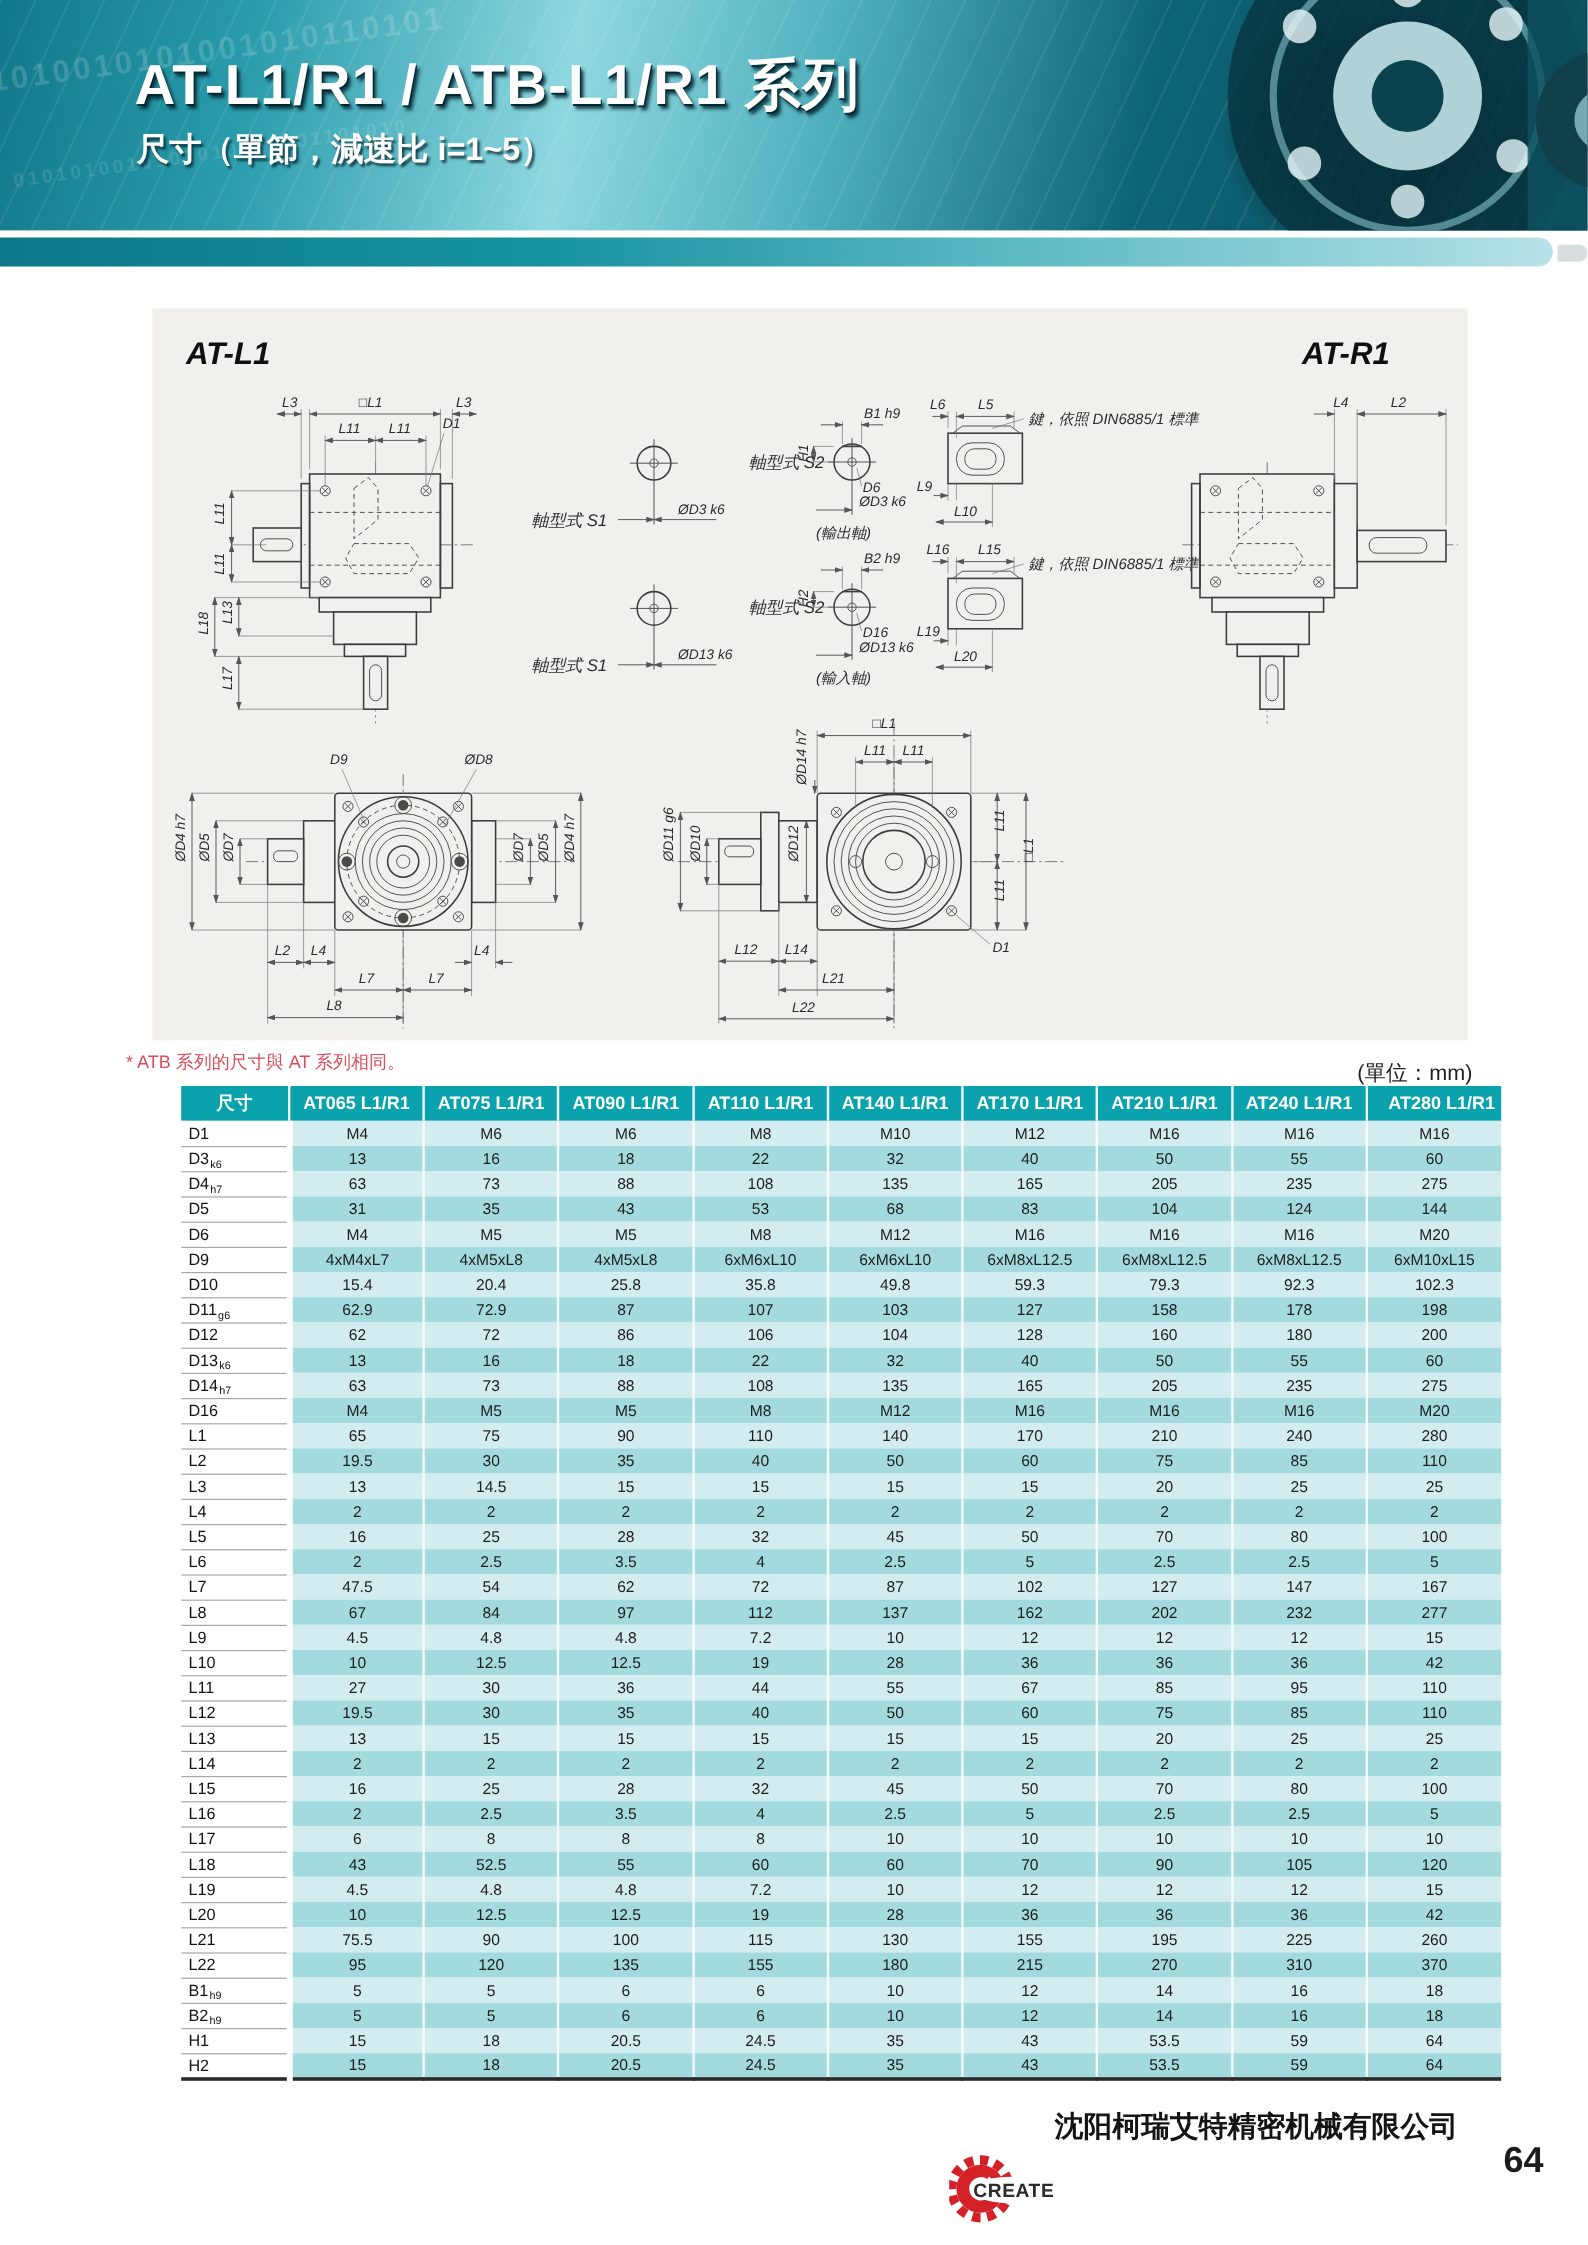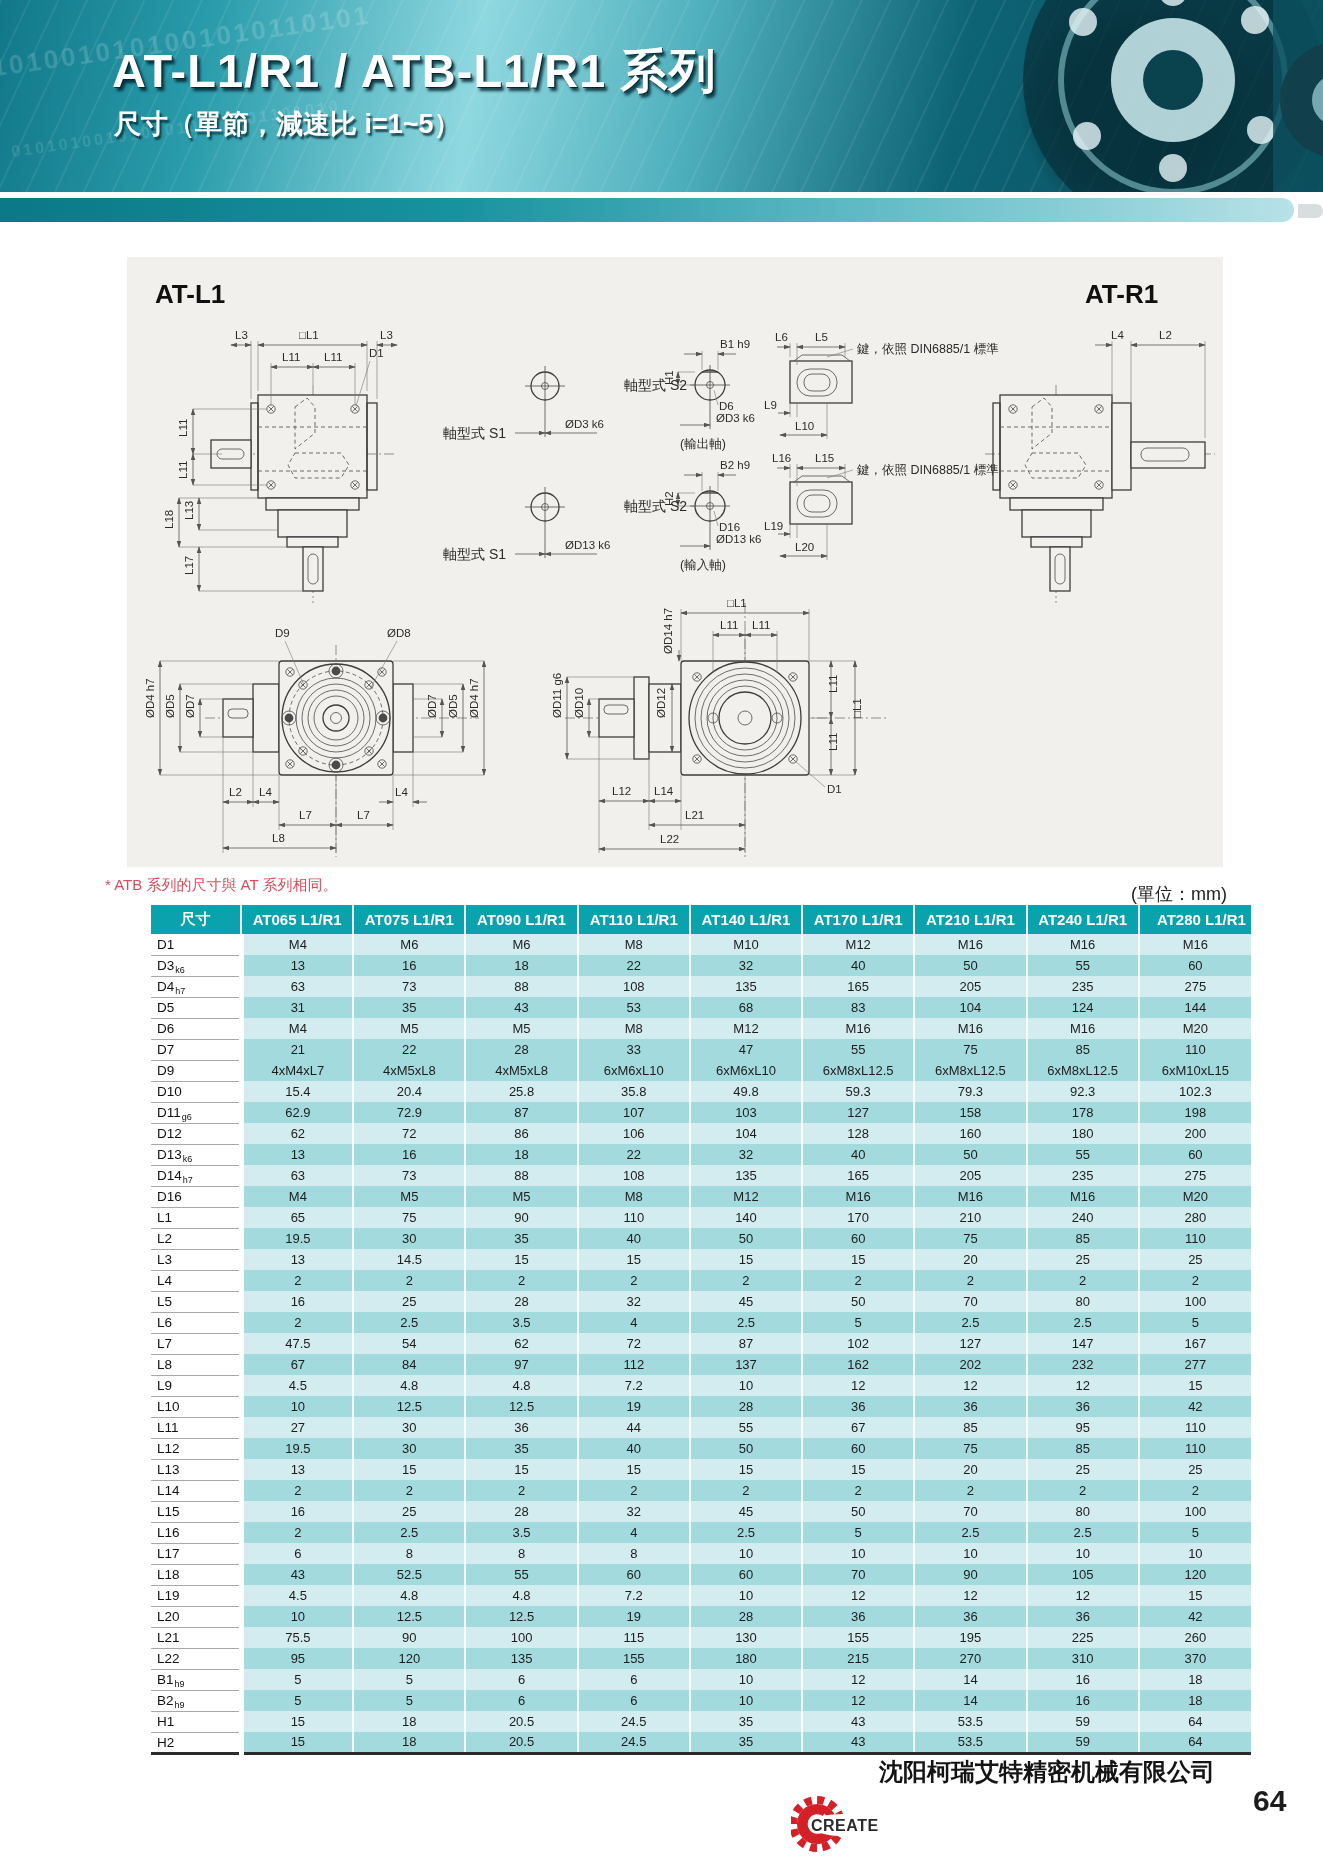--- a/index.html
+++ b/index.html
@@ -21,21 +21,21 @@
   .photo{position:absolute;right:-40px;top:-30px;width:520px;height:260px;}
   .banner-title{position:absolute;left:112px;top:40px;font-size:47px;font-weight:bold;color:#fff;
     letter-spacing:1px;text-shadow:3px 4px 3px rgba(0,30,40,.8),1px 1px 0 #06414d;}
   .banner-subtitle{position:absolute;left:114px;top:106px;font-size:27px;font-weight:bold;color:#fff;
     text-shadow:2px 3px 2px rgba(0,30,40,.75);}
   .band{position:absolute;left:0;top:198px;width:1294px;height:24px;border-radius:0 14px 14px 0;
     background:linear-gradient(90deg,#0b7887 0%,#17929f 35%,#63bcc7 68%,#b7e2e7 100%);}
   .band-echo{position:absolute;left:1298px;top:204px;width:25px;height:14px;background:#d8dddd;border-radius:0 7px 7px 0;}
 
   
-  .panel{position:absolute;left:127px;top:257px;width:1096px;height:610px;background:#f1f0ec;}
+  .panel{position:absolute;left:127px;top:257px;width:1096px;height:610px;background:#f1f0ec;font-style:italic;}
   svg text{fill:#2b2b2b;}
   .ln{stroke:#3c3c3c;stroke-width:1.3;fill:none;}
   .lnf{stroke:#3c3c3c;stroke-width:1.3;fill:#f1f0ec;}
   .thin{stroke:#4a4a4a;stroke-width:.8;fill:none;}
   .dash{stroke:#4a4a4a;stroke-width:.8;fill:none;stroke-dasharray:4 3;}
   .cl{stroke:#666;stroke-width:.7;fill:none;stroke-dasharray:10 3 2 3;}
   .dim{stroke:#555;stroke-width:.8;fill:none;}
   .ext{stroke:#777;stroke-width:.6;fill:none;}
   .lbl{font-size:11.5px;}
   .lblr{font-size:11.5px;}
@@ -563,32 +563,20 @@
         <td>M5</td>
         <td>M5</td>
         <td>M8</td>
         <td>M12</td>
         <td>M16</td>
         <td>M16</td>
         <td>M16</td>
         <td>M20</td>
       </tr>
       <tr class="r-dark">
-        <th><span>D7</span></th>
-        <td>21</td>
-        <td>22</td>
-        <td>28</td>
-        <td>33</td>
-        <td>47</td>
-        <td>55</td>
-        <td>75</td>
-        <td>85</td>
-        <td>110</td>
-      </tr>
-      <tr class="r-dark">
         <th><span>D9</span></th>
         <td>4xM4xL7</td>
         <td>4xM5xL8</td>
         <td>4xM5xL8</td>
         <td>6xM6xL10</td>
         <td>6xM6xL10</td>
         <td>6xM8xL12.5</td>
         <td>6xM8xL12.5</td>
         <td>6xM8xL12.5</td>
         <td>6xM10xL15</td>

